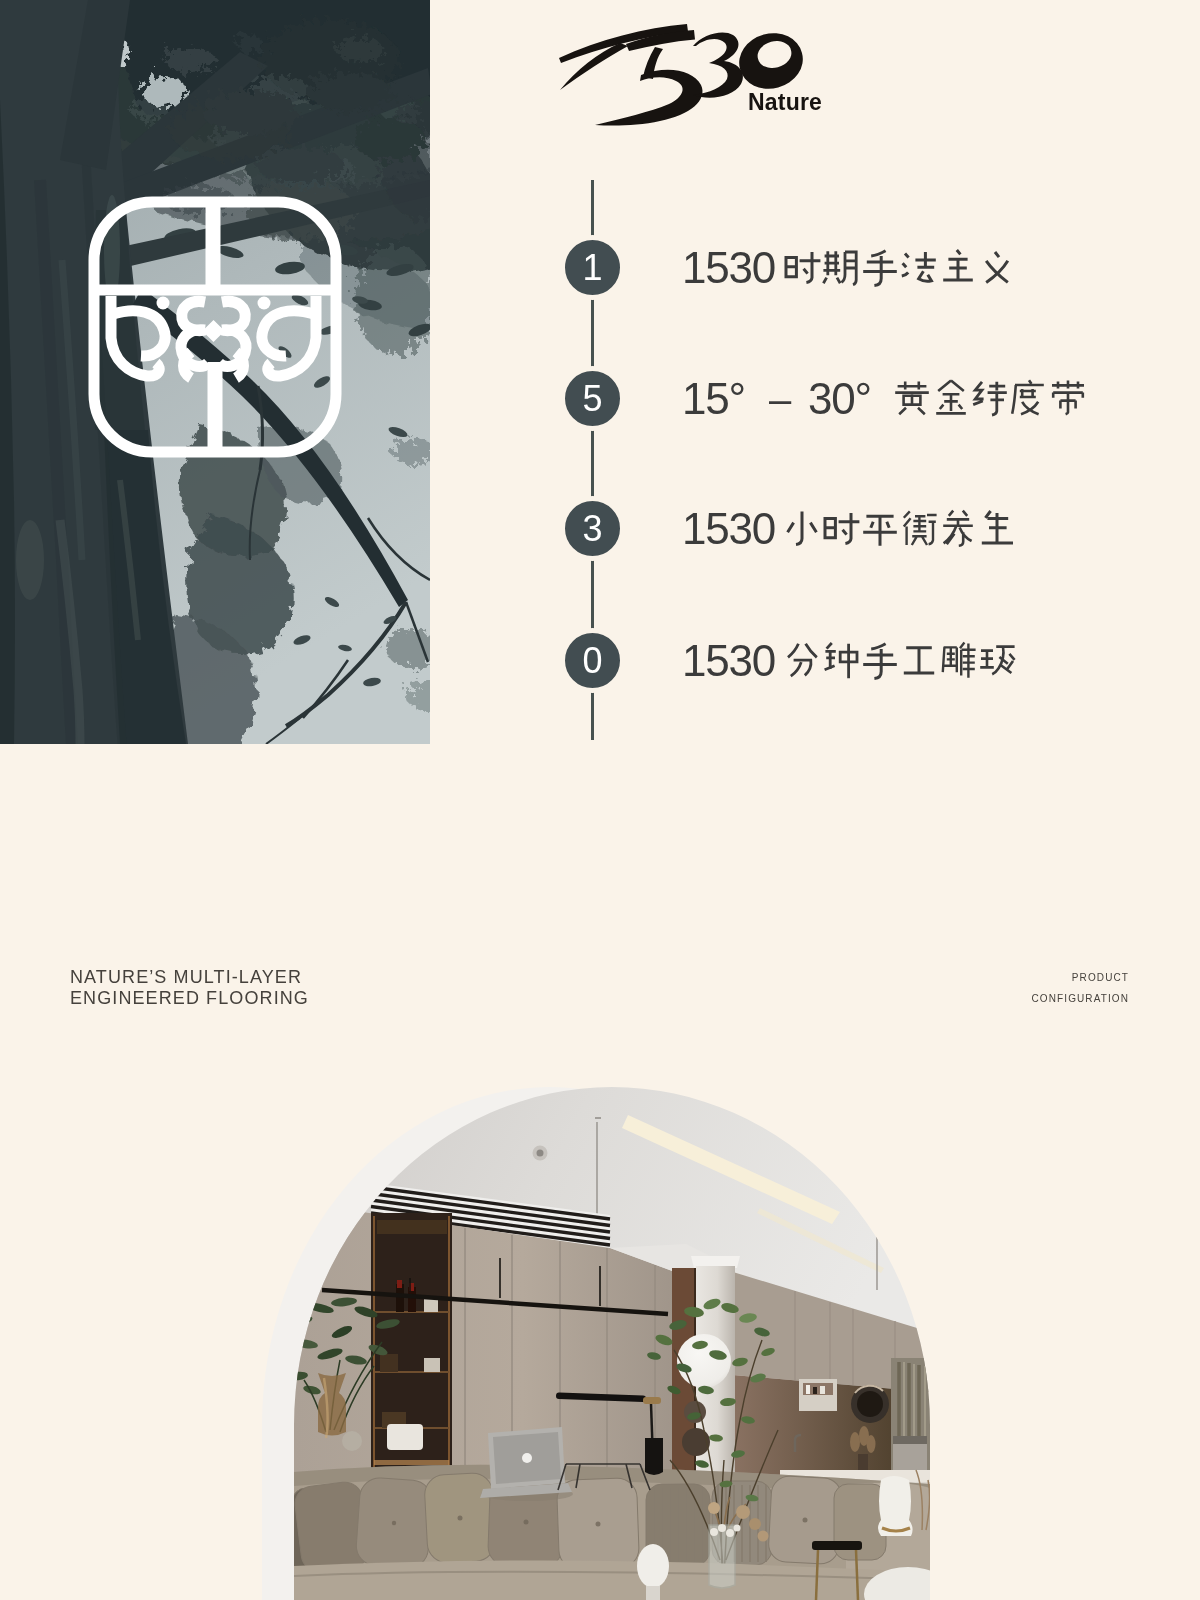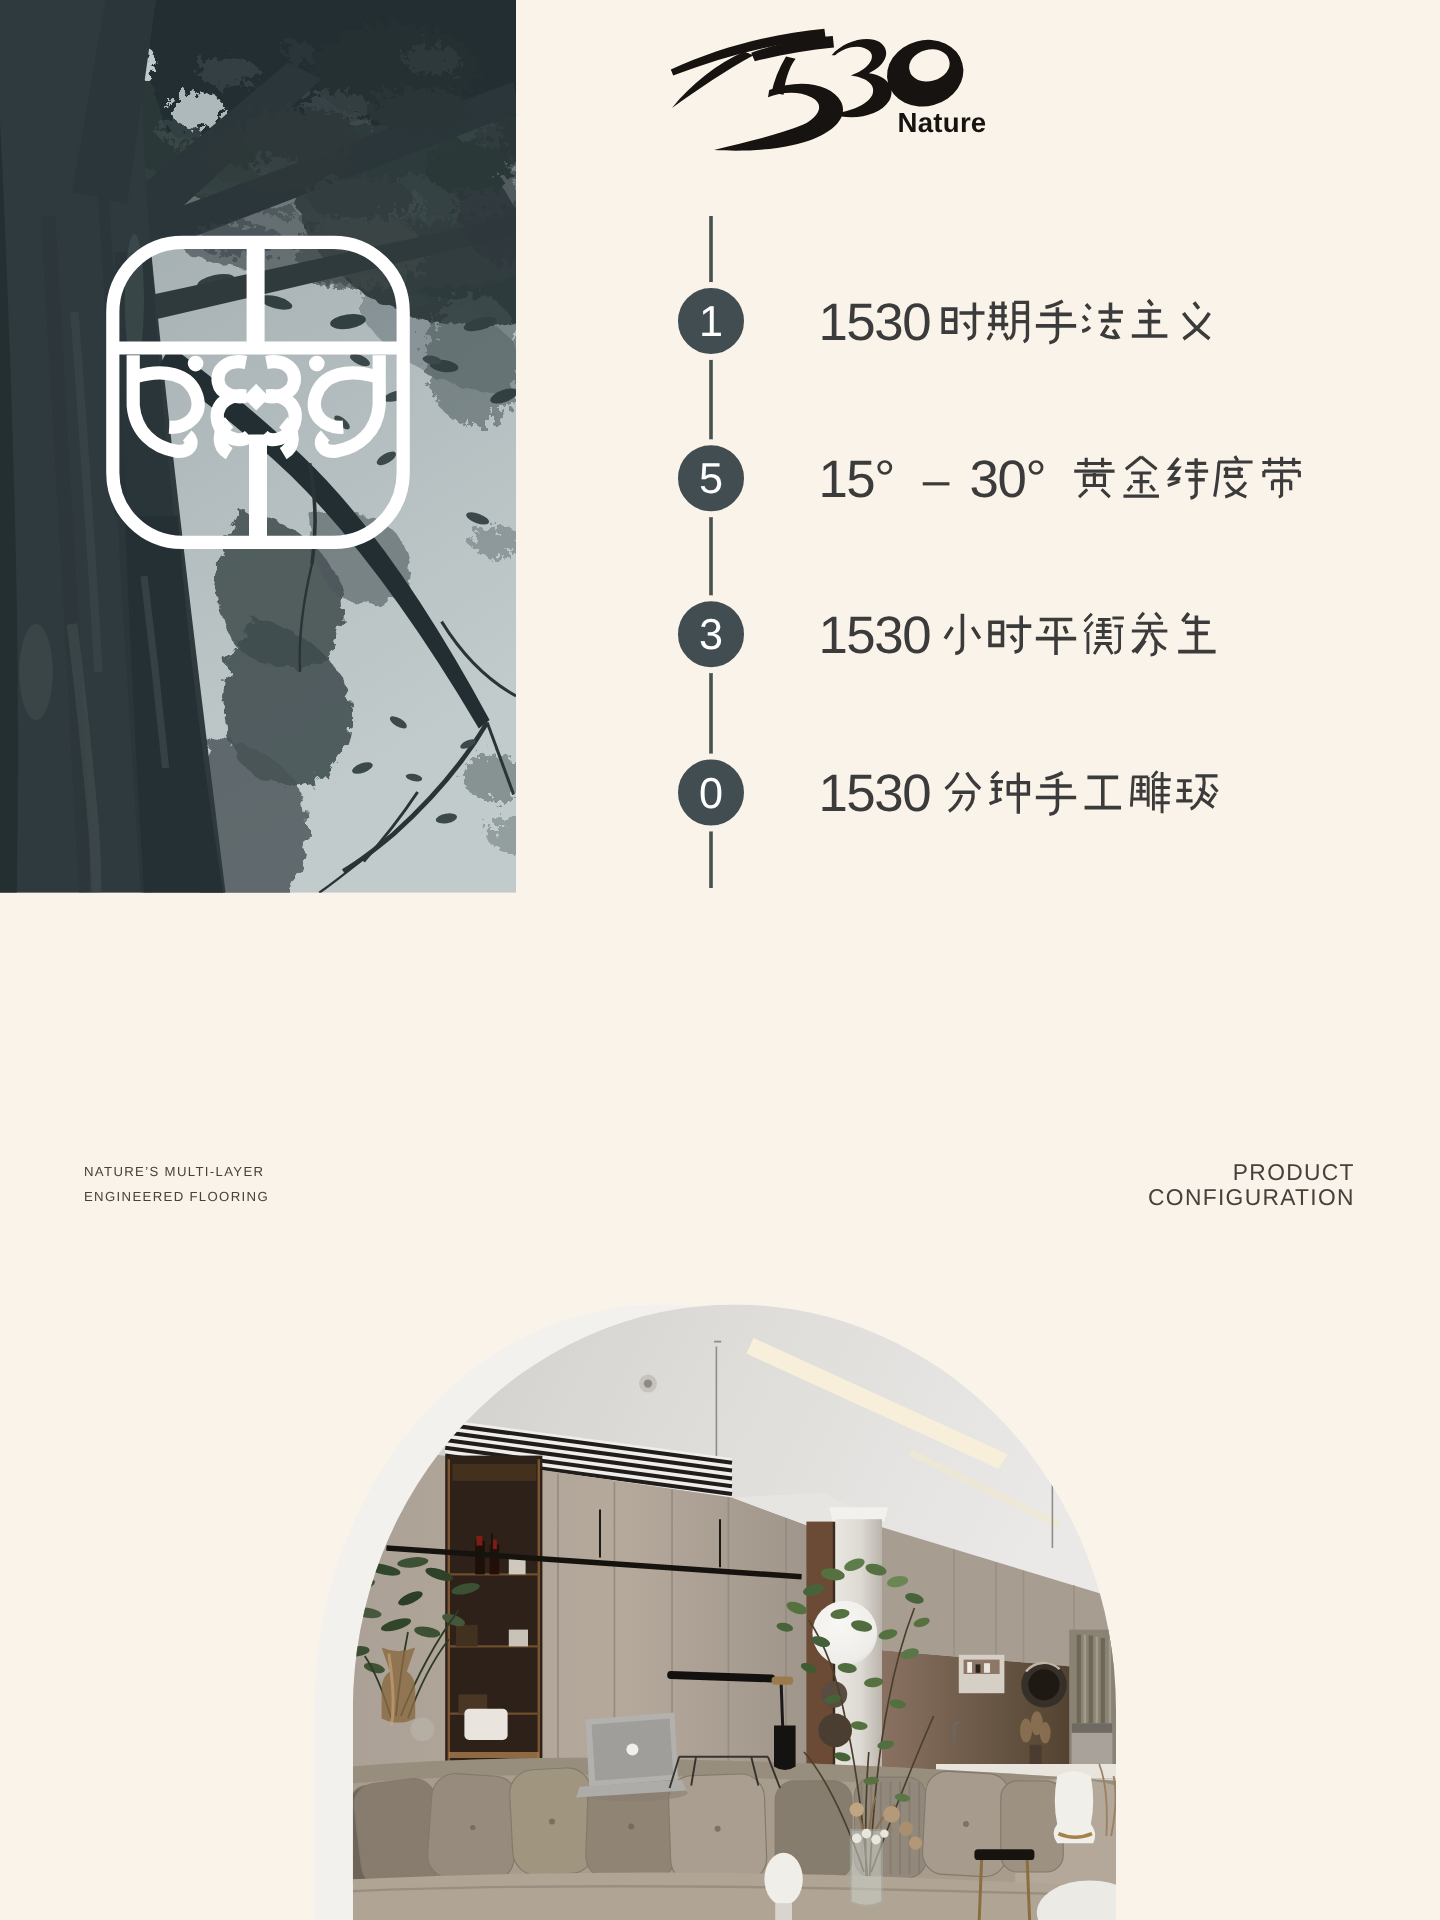--- a/index.html
+++ b/index.html
@@ -313,23 +313,23 @@
 <svg class="abs" style="left:684px;top:637px" width="460" height="48" viewBox="0 0 460 48">
  <text x="-2" y="39" font-size="44" letter-spacing="-1.2" fill="#3b3b3b">1530</text>
  <use href="#k-fen" transform="translate(98,4) scale(0.4)"></use>
  <use href="#k-zhong2" transform="translate(137,4) scale(0.4)"></use>
  <use href="#k-shou" transform="translate(176,4) scale(0.4)"></use>
  <use href="#k-gong" transform="translate(215,4) scale(0.4)"></use>
  <use href="#k-diao" transform="translate(254,4) scale(0.4)"></use>
  <use href="#k-zhuo" transform="translate(293,4) scale(0.4)"></use>
 </svg>
 
-<div class="abs" style="left:70px;top:967px;font-size:11px;letter-spacing:1.1px;color:#45413c;line-height:21px;">NATURE’S MULTI-LAYER<br>ENGINEERED FLOORING</div>
-
-<div class="abs" style="right:71px;top:967px;font-size:19px;letter-spacing:1.1px;color:#45413c;line-height:21px;text-align:right;">PRODUCT<br>CONFIGURATION</div>
+<div class="abs" style="left:70px;top:967px;font-size:18px;letter-spacing:1.1px;color:#45413c;line-height:21px;">NATURE’S MULTI-LAYER<br>ENGINEERED FLOORING</div>
+
+<div class="abs" style="right:71px;top:967px;font-size:10px;letter-spacing:1.1px;color:#45413c;line-height:21px;text-align:right;">PRODUCT<br>CONFIGURATION</div>
 
 <svg class="abs" style="left:0;top:1060px" width="1200" height="540" viewBox="0 0 1200 540" id="archsvg">
 <defs>
  <clipPath id="archclip">
         <path d="M294,540 V365 A318,338 0 0 1 930,365 V540 Z"></path>
       </clipPath>
  <linearGradient id="ceilg" x1="0" y1="0" x2="1" y2="0.25">
   <stop offset="0" stop-color="#cecbc8"></stop>
         <stop offset="0.45" stop-color="#dddbd8"></stop>
         <stop offset="1" stop-color="#eae9e7"></stop>

